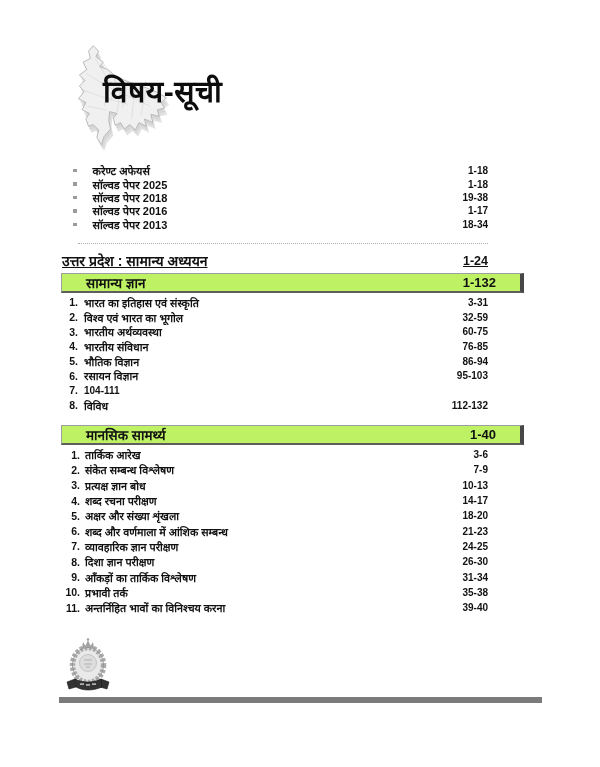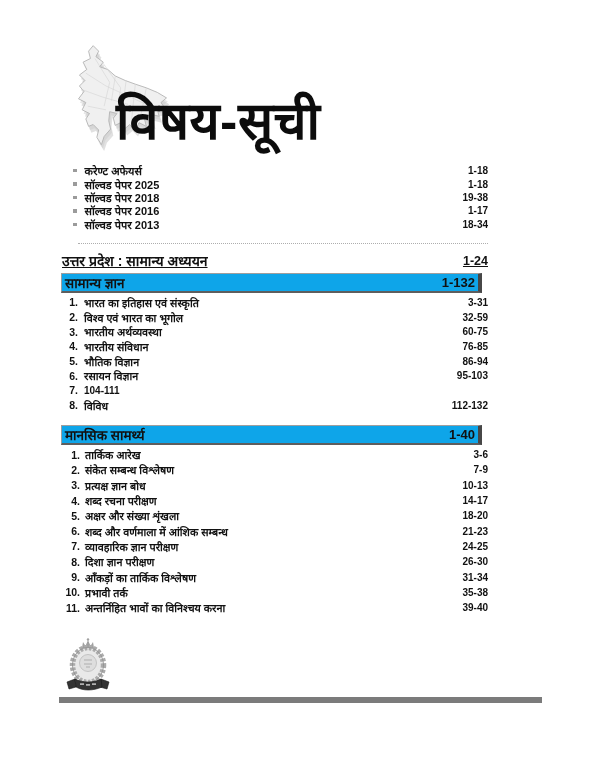--- a/index.html
+++ b/index.html
@@ -7,44 +7,44 @@
     width:600px;height:767px;background:#ffffff;
     font-family:"Liberation Sans","DejaVu Sans",sans-serif;color:#111;
     -webkit-font-smoothing:antialiased;
   }
   .page{position:relative;width:600px;height:767px;background:#fff;overflow:hidden;}
 
   
   .map{position:absolute;left:62px;top:40px;width:110px;height:114px;}
 
   .title{
-    position:absolute;left:99px;top:66px;margin:17px;
-    font-size:52px;font-weight:bold;color:#0c0c0c;letter-spacing:.5px;white-space:nowrap;
+    position:absolute;left:99px;top:66px;margin:4px;
+    font-size:30px;font-weight:bold;color:#0c0c0c;letter-spacing:.5px;white-space:nowrap;
   }
 
   
   .bullets{position:absolute;left:73px;top:164px;width:415px;}
-  .b-row{display:flex;align-items:center;height:13.4px;font-weight:bold;}
+  .b-row{display:flex;align-items:center;height:13.4px;font-weight:bold;gap:8px;}
   .sq{width:3.5px;height:3.5px;background:#9b9b9b;margin-right:8px;flex:none;}
   .b-label{flex:1;font-size:11px;}
   .b-pages{font-size:10px;}
 
   .dotted{position:absolute;left:78px;top:243px;width:410px;border-top:1.5px dotted #aeaeae;}
 
   
   .upgs{position:absolute;left:62px;top:250px;width:426px;height:21px;display:flex;align-items:center;font-weight:bold;text-decoration:underline;}
   .upgs .t{flex:1;font-size:14px;}
   .upgs .p{font-size:12.5px;}
 
   
   .secbar{
     position:absolute;left:61px;width:410px;height:17px;
-    background:#0ea5e9;border:1px solid #9e9e9e;
+    background:#bef264;border:1px solid #9e9e9e;
     border-right:4px solid #474747;border-bottom:2px solid #5e5e5e;
-    display:flex;align-items:center;padding:0 3px;font-weight:bold;
+    display:flex;align-items:center;padding:0 24px;font-weight:bold;
   }
   .secbar .t{flex:1;font-size:13.5px;}
   .secbar .p{font-size:13px;}
   .bar1{top:273px;}
   .bar2{top:425px;}
 
   
   .toc{position:absolute;left:62px;width:426px;}
   .toc1{top:295px;}
   .toc2{top:447px;}

